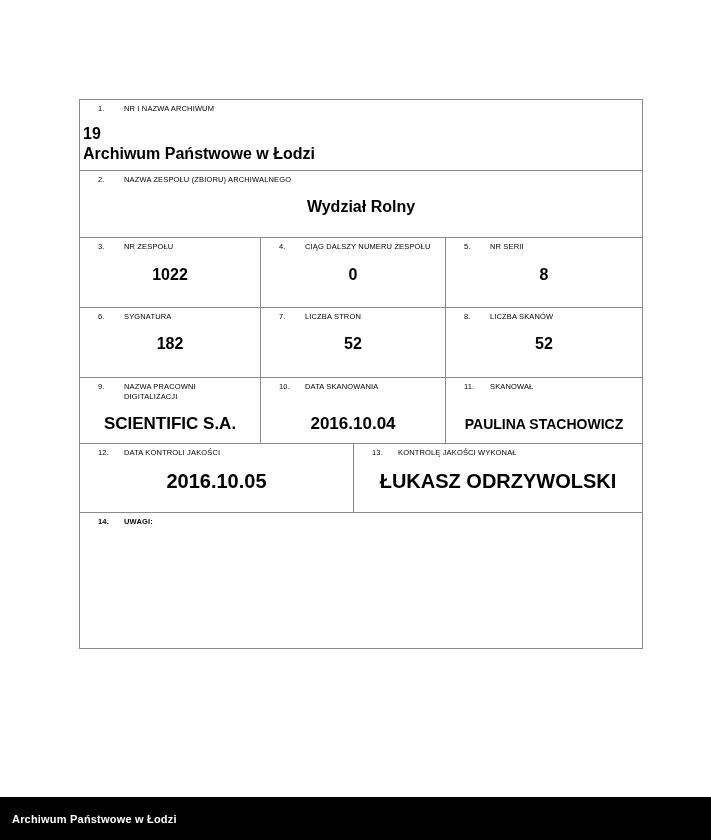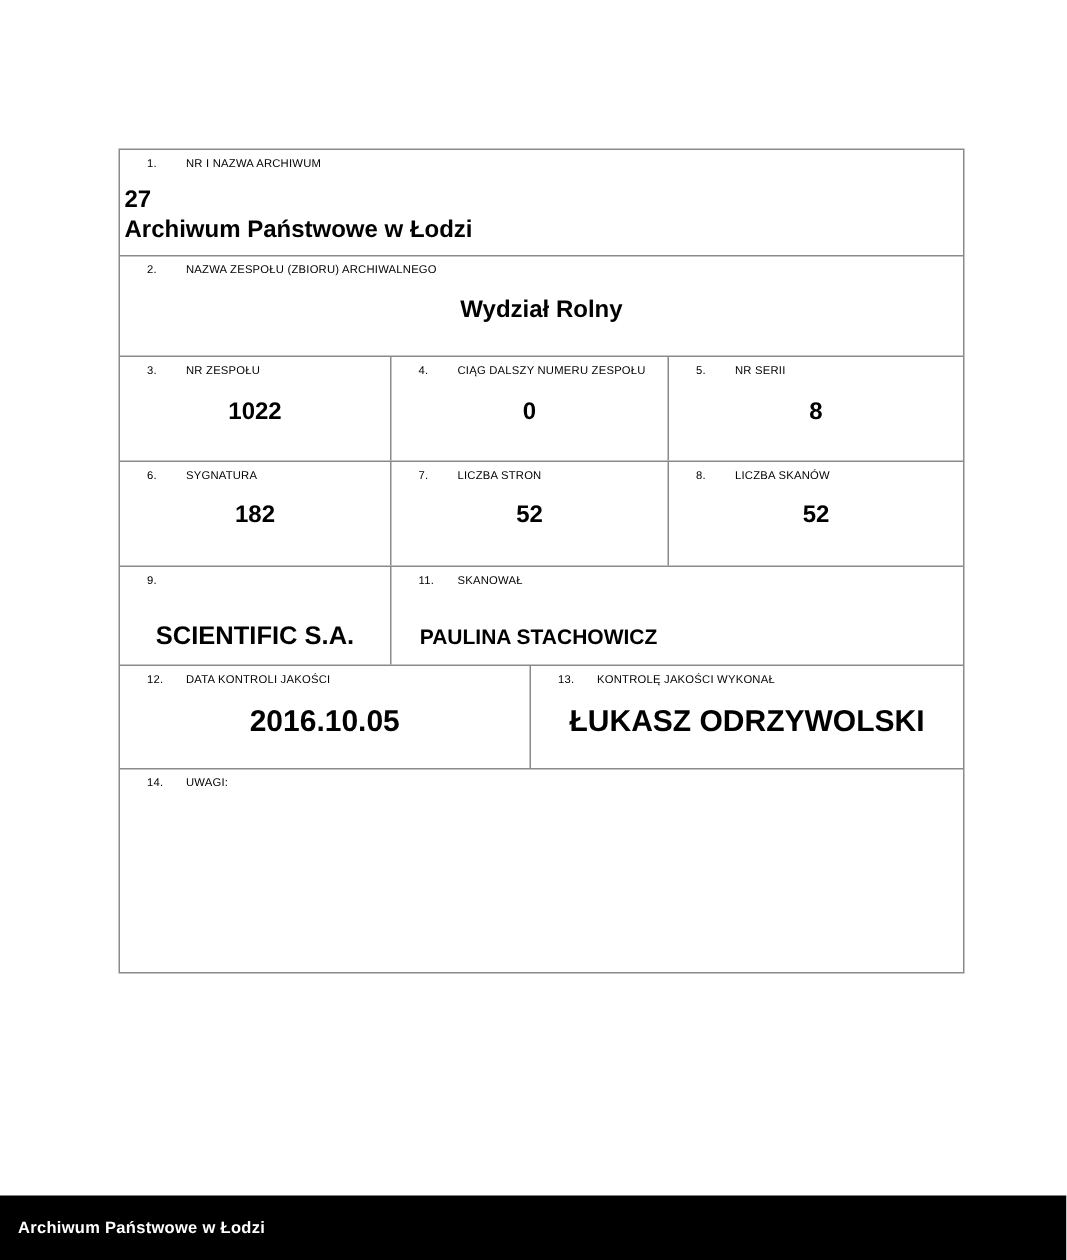--- a/index.html
+++ b/index.html
@@ -107,21 +107,21 @@
   .r5 .c2 { width: 185px; }
   .r5 .c3 { width: 196px; }
   .r5 .cell-value { align-items: flex-end; padding-bottom: 6px; font-size: 17px; }
   .r5 .c3 .cell-value { font-size: 14px; padding: 0 1px 6px 1px; }
 
   .r6 { height: 69px; }
   .r6 .c1 { width: 274px; }
   .r6 .c2 { width: 288px; }
   .r6 .cell-value { align-items: center; padding-bottom: 6px; font-size: 20px; }
 
-  .r7 { height: 135px; }
+  .r7 { height: 135px; font-weight: bold; }
   .r7 .c1 { width: 562px; }
 
   #statusbar {
     position: absolute;
     left: 0;
     top: 797px;
     width: 711px;
     height: 43px;
     background: #000000;
     display: flex;
@@ -140,21 +140,21 @@
 
 <div id="scan-sheet">
 
   <div class="sheet-row r1">
     <div class="cell c1 last-col" style="width:562px;">
       <div class="cell-head">
         <span class="cell-num">1.</span>
         <span class="cell-label">NR I NAZWA ARCHIWUM</span>
       </div>
       <div class="cell-value stacked">
-        <span class="v-line l1">27</span>
+        <span class="v-line l1">19</span>
         <span class="v-line l2">Archiwum Państwowe w Łodzi</span>
       </div>
     </div>
   </div>
 
   <div class="sheet-row r2">
     <div class="cell c1 last-col" style="width:562px;">
       <div class="cell-head">
         <span class="cell-num">2.</span>
         <span class="cell-label">NAZWA ZESPOŁU (ZBIORU) ARCHIWALNEGO</span>
@@ -208,22 +208,31 @@
         <span class="cell-label">LICZBA SKANÓW</span>
       </div>
       <div class="cell-value">52</div>
     </div>
   </div>
 
   <div class="sheet-row r5">
     <div class="cell c1">
       <div class="cell-head">
         <span class="cell-num">9.</span>
+        <span class="cell-label">NAZWA PRACOWNI
+DIGITALIZACJI</span>
       </div>
       <div class="cell-value">SCIENTIFIC S.A.</div>
+    </div>
+    <div class="cell c2">
+      <div class="cell-head">
+        <span class="cell-num">10.</span>
+        <span class="cell-label">DATA SKANOWANIA</span>
+      </div>
+      <div class="cell-value">2016.10.04</div>
     </div>
     <div class="cell c3 last-col">
       <div class="cell-head">
         <span class="cell-num">11.</span>
         <span class="cell-label">SKANOWAŁ</span>
       </div>
       <div class="cell-value">PAULINA STACHOWICZ</div>
     </div>
   </div>
 

